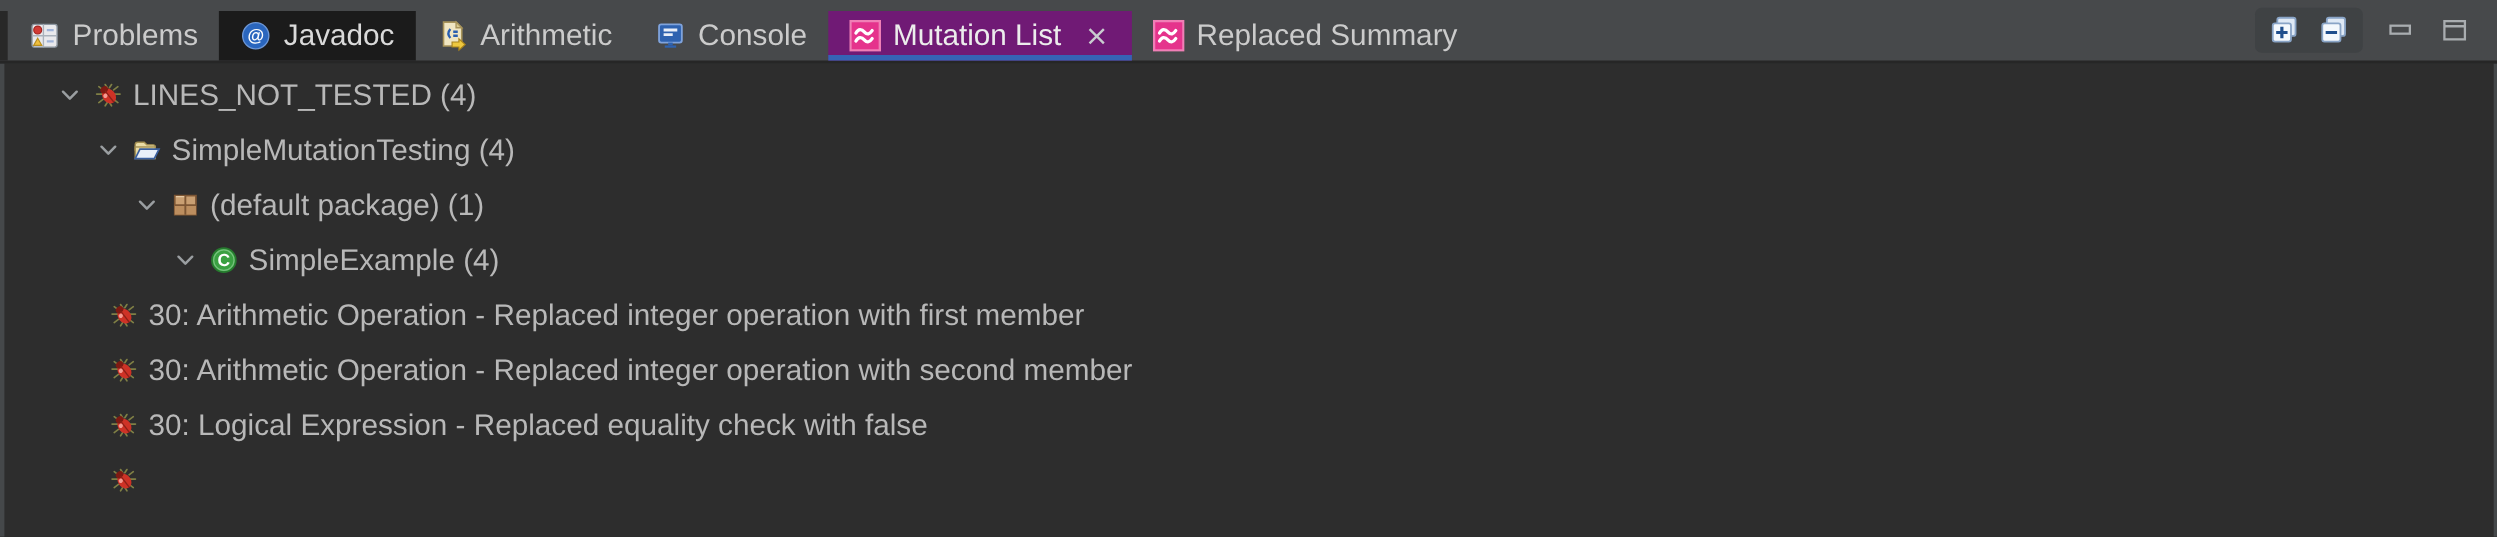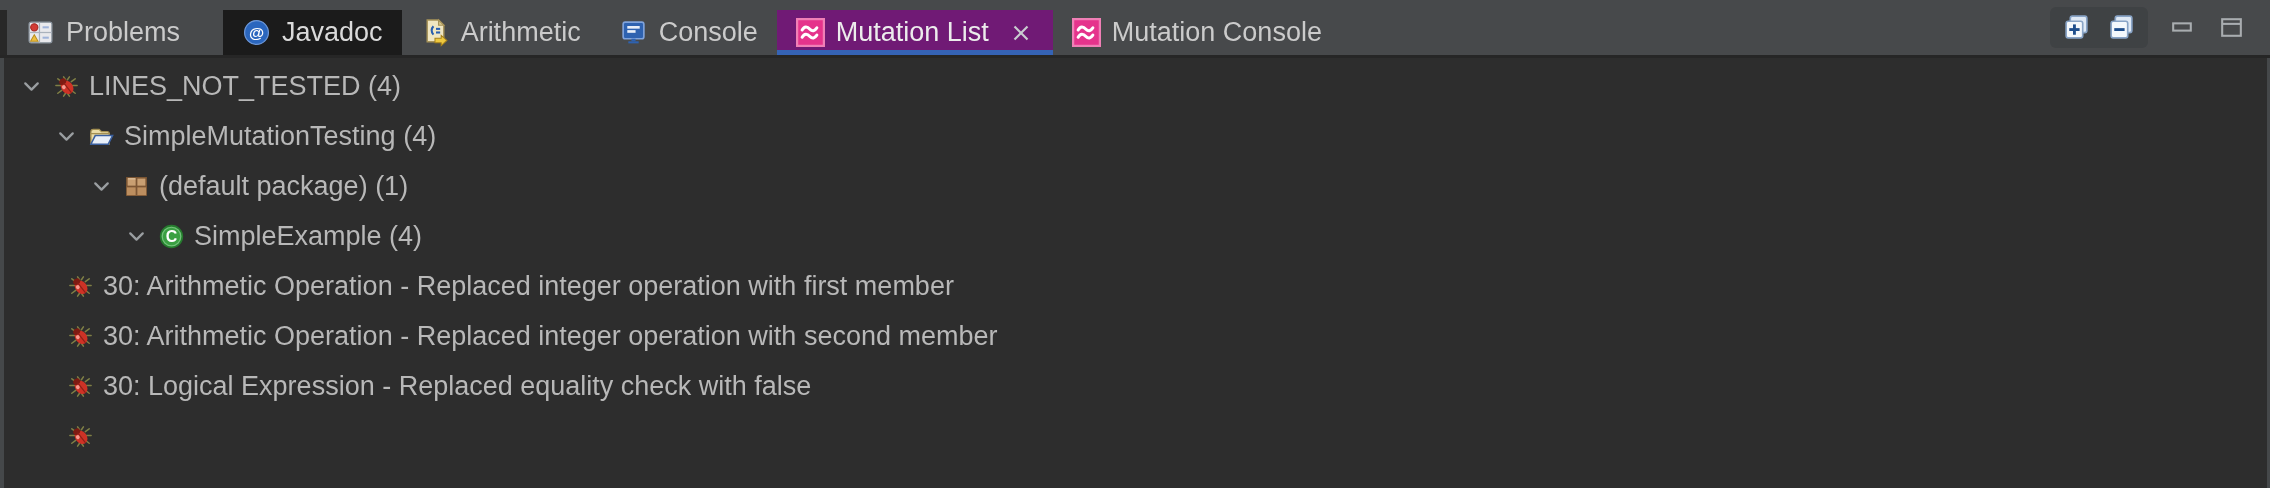--- a/index.html
+++ b/index.html
@@ -5,35 +5,35 @@
   html,body{margin:0;padding:0;background:#2D2D2D;}
   body{font-family:"Liberation Sans",sans-serif;width:2270px;height:488px;overflow:hidden;}
   #panel{width:2270px;height:488px;display:flex;flex-direction:column;background:#2D2D2D;}
 
   
   .tabbar{height:55px;background:#47494B;border-bottom:3px solid #262626;display:flex;flex:0 0 auto;}
   .tabs{display:flex;align-items:flex-end;height:55px;}
   .notch{width:7px;height:45px;background:#282828;align-self:flex-end;}
   .tab{height:45px;display:flex;align-items:center;gap:11px;padding:0 19px;font-size:27px;
        color:#CBCBCB;white-space:nowrap;cursor:default;}
-  .tab.dark{background:#1B1B1B;color:#DADADA;margin-left:24px;}
+  .tab.dark{background:#1B1B1B;color:#DADADA;}
   .tab.active{background:#701a75;color:#ECECEC;box-shadow:inset 0 -5px 0 #3563B5;}
   .tab .close{margin-left:8px;display:flex;align-items:center;}
   .ticon{width:29px;height:29px;flex:0 0 auto;}
 
   
   .right{margin-left:auto;display:flex;align-items:center;height:55px;}
   .tb-group{display:flex;align-items:center;gap:16px;background:#3F4244;border-radius:6px;padding:6px 12px;}
   .tb-plain{display:flex;align-items:center;gap:20px;margin:0 24px 0 20px;}
   .tbicon{width:29px;height:29px;display:block;}
 
   
   .content{flex:1;background:#2D2D2D;border-left:4px solid #45484A;border-right:3px solid #45484A;
            padding-top:3px;overflow:hidden;}
-  .row{height:50px;display:flex;align-items:center;font-size:27px;color:#B8B8B8;white-space:nowrap;}
+  .row{height:50px;display:flex;align-items:center;font-size:27px;color:#B8B8B8;white-space:nowrap;margin-left:32px;}
   .lvl0{padding-left:14px}.lvl1{padding-left:49px}.lvl2{padding-left:84px}
   .lvl3{padding-left:119px}.lvl4{padding-left:63px}
   .chev{width:35px;height:27px;display:flex;align-items:center;flex:0 0 auto;}
   .chev svg{width:27px;height:27px;}
   .ricon{width:27px;height:27px;margin-right:9px;flex:0 0 auto;}
   .rlabel{line-height:50px;}
 </style>
 </head>
 <body>
 
@@ -180,21 +180,21 @@
           <svg width="26" height="26">
               <use href="#sym-close"></use>
             </svg>
         </span>
       </div>
 
       <div class="tab">
         <svg class="ticon">
             <use href="#sym-mutation"></use>
           </svg>
-        <span>Mutation Console</span>
+        <span>Replaced Summary</span>
       </div>
     </div>
 
     <div class="right">
       <div class="tb-group">
         <svg class="tbicon">
             <use href="#sym-expand-all"></use>
           </svg>
         <svg class="tbicon">
             <use href="#sym-collapse-all"></use>

